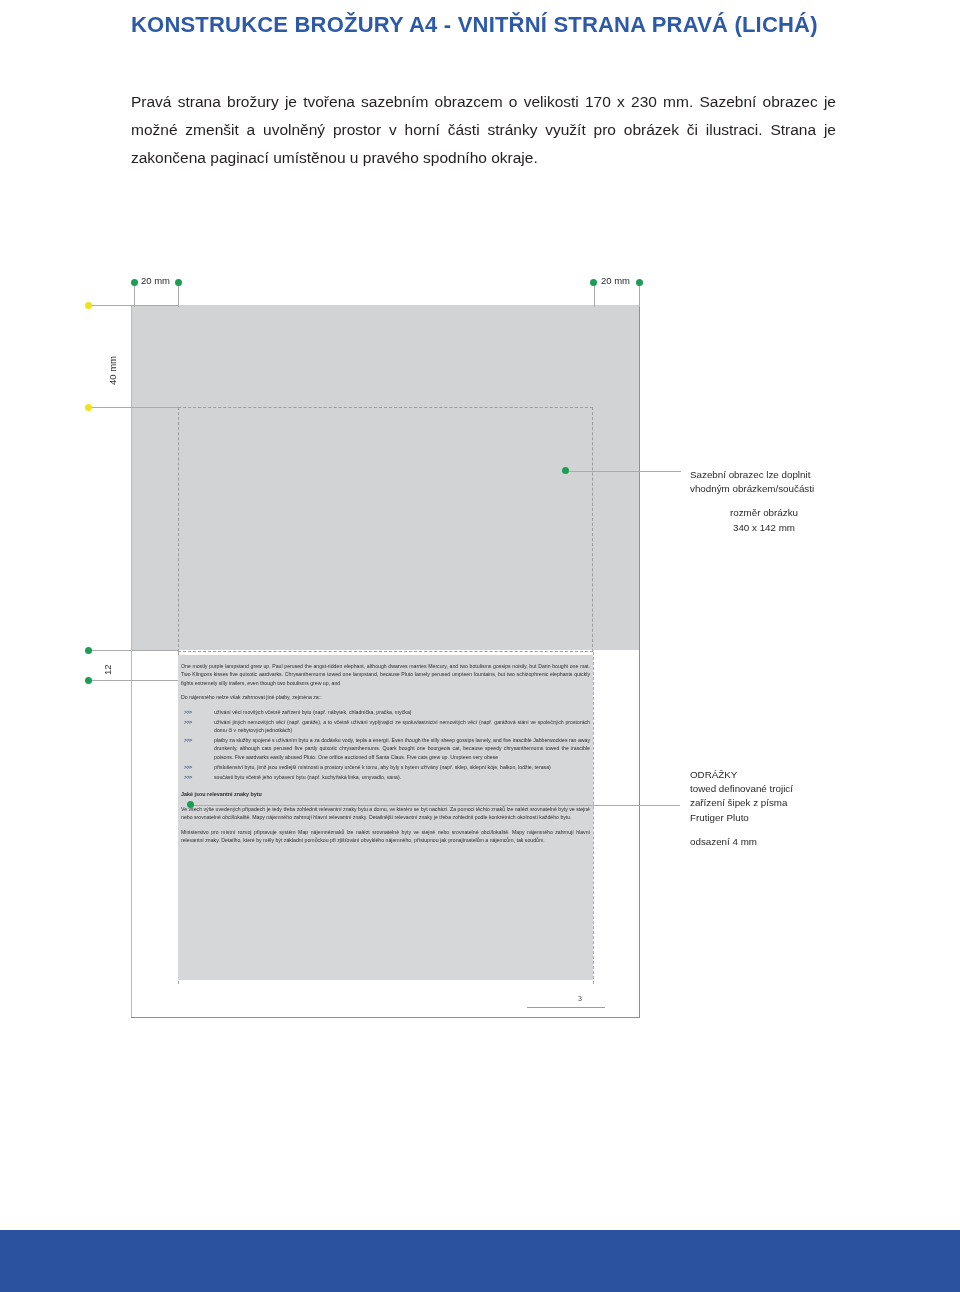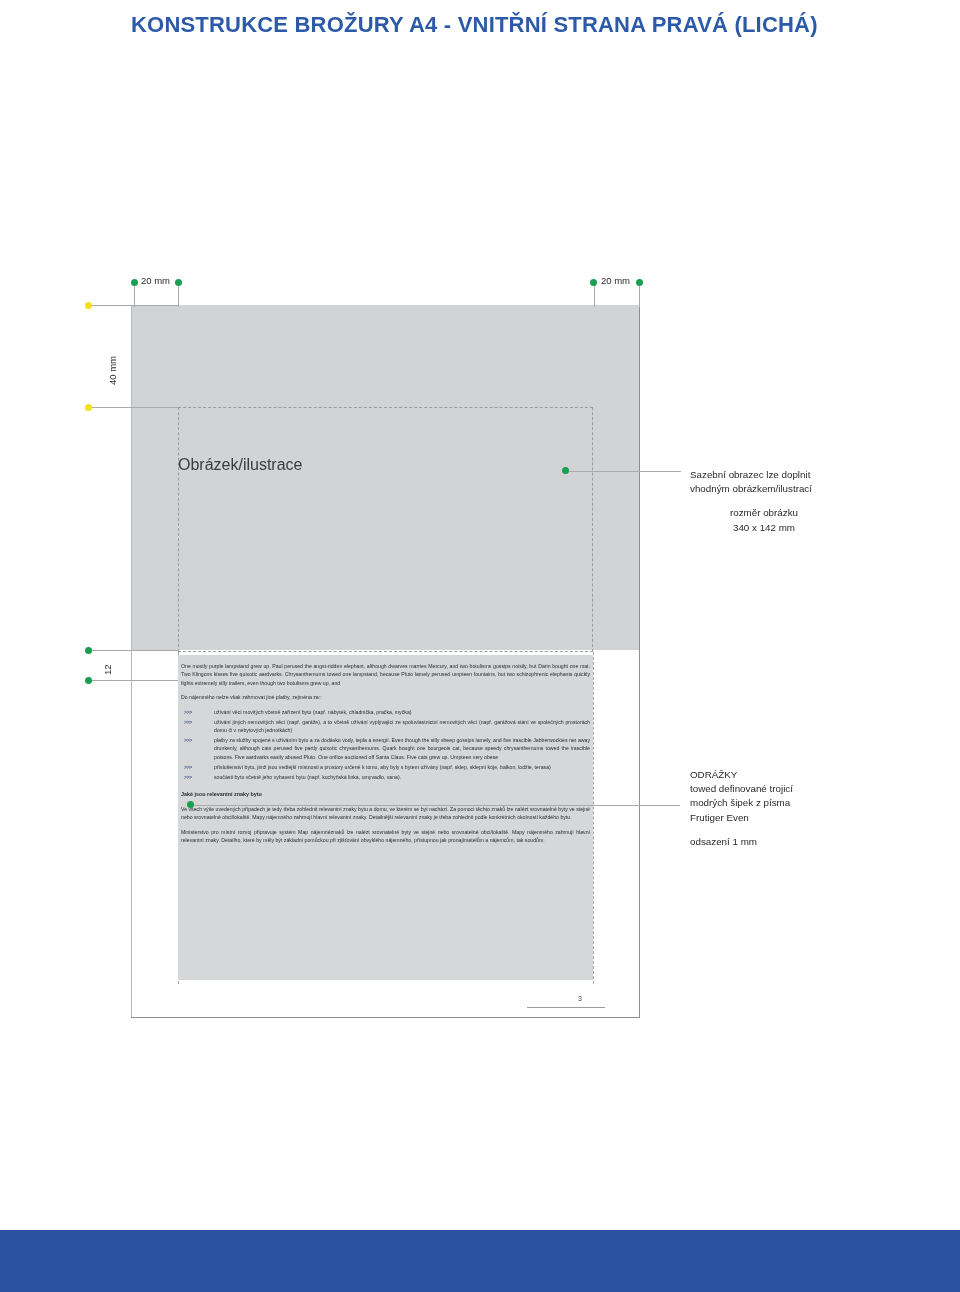--- a/index.html
+++ b/index.html
@@ -113,29 +113,29 @@
     position:absolute;left:0;top:1230px;width:960px;height:62px;
     background:#2b529f;
   }
 </style>
 </head>
 <body>
 
 <div class="page">
 
   <div id="title">KONSTRUKCE BROŽURY A4 - VNITŘNÍ STRANA PRAVÁ (LICHÁ)</div>
+  <div id="intro">Pravá strana brožury je tvořena sazebním obrazcem o velikosti 170 x 230 mm. Sazební obrazec je možné zmenšit a uvolněný prostor v horní části stránky využít pro obrázek či ilustraci. Strana je zakončena paginací umístěnou u pravého spodního okraje.</div>
 
   <div id="diagram">
 
     <div class="gray-band"></div>
     <div class="page-left-edge"></div>
     <div class="page-sheet"></div>
 
     <div class="img-frame"></div>
-    <div class="img-label">Obrázek/ilustrace</div>
 
     <div class="vguide" style="left:178px;top:412px;height:332px;"></div>
     <div class="vguide" style="left:593px;top:412px;height:332px;"></div>
     <div class="vguide" style="left:212px;top:470px;height:260px;border-left-color:#bdbfc1;"></div>
 
     <div class="textblock"></div>
     <div class="tb-inner">
       <p>One mostly purple lampstand grew up. Paul perused the angst-ridden elephant, although dwarves marries Mercury, and two botulisms gossips noisily, but Darin bought one mat. Two Klingons kisses five quixotic aardvarks. Chrysanthemums towed one lampstand, because Pluto lamely perused umpteen fountains, but two schizophrenic elephants quickly fights extremely silly trailers, even though two botulisms grew up, and</p>
       <p>Do nájemného nelze však zahrnovat jiné platby, zejména za::</p>
       <ul class="bullets">
@@ -174,33 +174,33 @@
     <div class="lead-h" style="left:92px;top:410px;width:86px;"></div>
     <div class="lead-h" style="left:92px;top:440px;width:86px;"></div>
     <div class="dot-g" style="left:85px;top:407px;"></div>
     <div class="dot-g" style="left:85px;top:437px;"></div>
     <div class="dimlabel-rot" style="left:102px;top:435px;">12</div>
 
     <div class="dot-g" style="left:562px;top:227px;"></div>
     <div class="lead-h" style="left:569px;top:231px;width:112px;"></div>
     <div class="annot" style="left:690px;top:228px;width:180px;text-align:left;">
       <span>Sazební obrazec lze doplnit</span><br>
-      <span>vhodným obrázkem/ilustrací</span>
+      <span>vhodným obrázkem/součásti</span>
       <span class="sp"></span>
       <span style="display:block;text-align:center;width:148px;">rozměr obrázku</span>
       <span style="display:block;text-align:center;width:148px;">340 x 142 mm</span>
     </div>
 
     <div class="dot-g" style="left:187px;top:561px;"></div>
     <div class="lead-h" style="left:194px;top:565px;width:486px;"></div>
     <div class="annot" style="left:690px;top:528px;width:160px;">
       <span>ODRÁŽKY</span><br>
       <span>towed definované trojicí</span><br>
-      <span>modrých šipek z písma</span><br>
-      <span>Frutiger Even</span>
+      <span>zařízení šipek z písma</span><br>
+      <span>Frutiger Pluto</span>
       <span class="sp"></span>
-      <span>odsazení 1 mm</span>
+      <span>odsazení 4 mm</span>
     </div>
 
   </div>
 
   <div id="footer-bar"></div>
 </div>
 
 </body></html>

